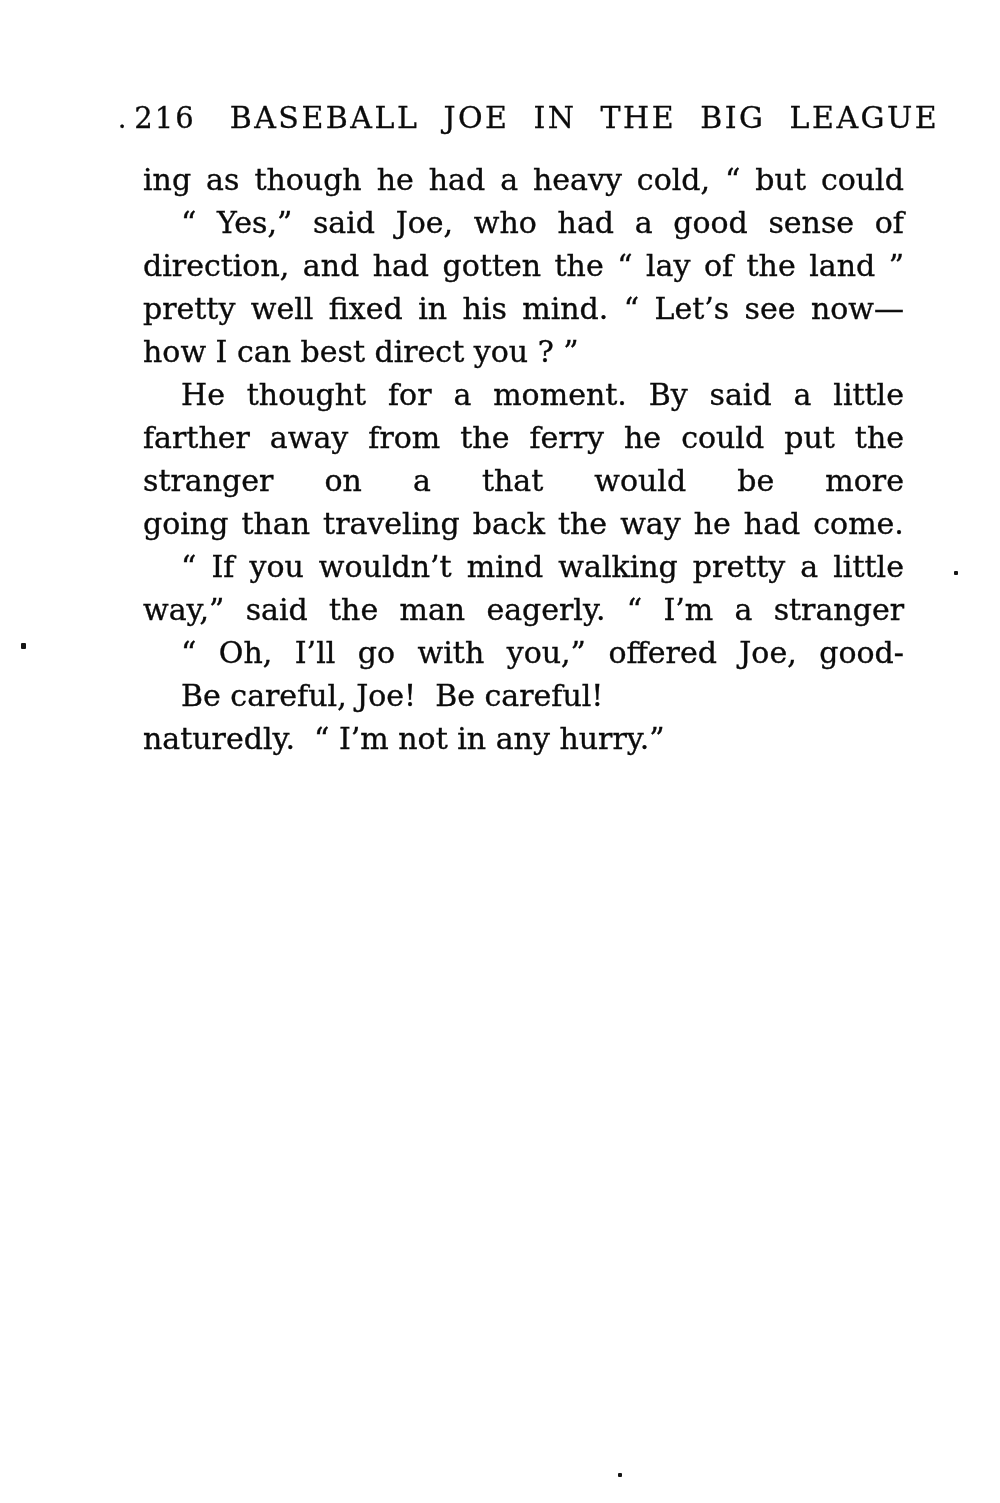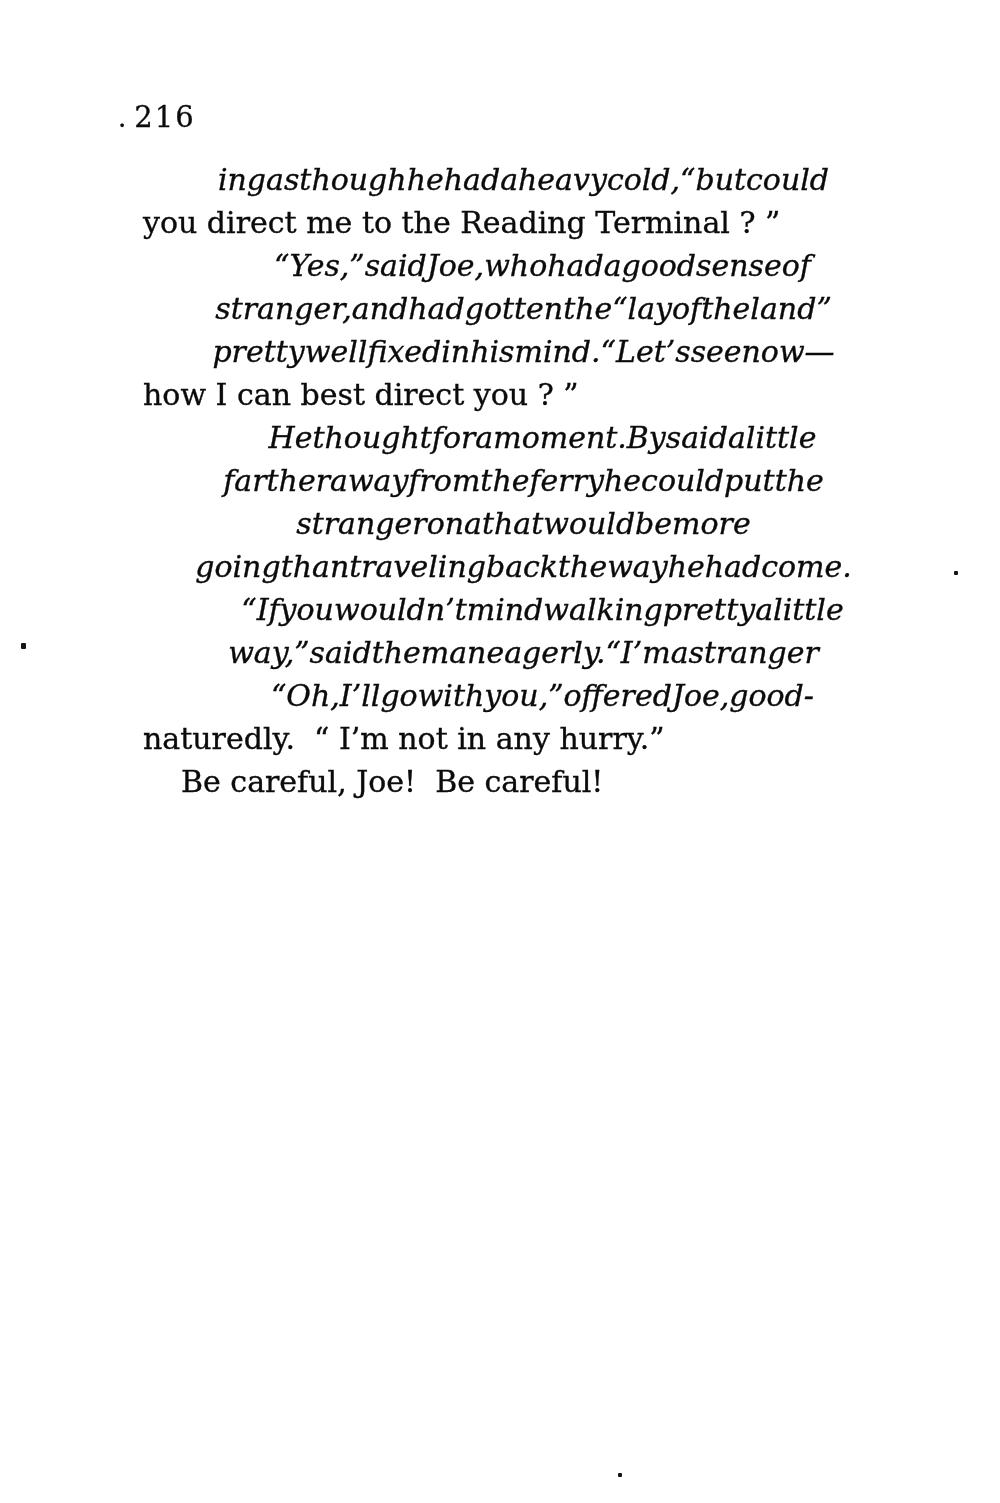--- a/index.html
+++ b/index.html
@@ -51,23 +51,22 @@
   }
   .line {
     height: 43px;
     line-height: 43px;
     white-space: pre;
     text-align: left;
   }
   
   .line.j {
     display: flex;
-    justify-content: center;
+    justify-content: space-between;
     white-space: normal;
-    font-style: italic;
   }
   .line.indent { padding-left: 38px; }
   .line.j.indent { width: 723px; margin-left: 38px; padding-left: 0; }
   
   .speck {
     position: absolute;
     background: #151515;
     border-radius: 1px;
   }
   .speck.s1 { left: 21px;  top: 643px;  width: 5px; height: 6px; }
@@ -75,51 +74,51 @@
   .speck.s3 { left: 618px; top: 1473px; width: 4px; height: 4px; }
 </style>
 </head>
 <body>
 
 <div class="page">
 
   <div class="header">
     <span class="dot">.</span>
     <span class="pagenum">216</span>
+    <span class="title">BASEBALL JOE IN THE BIG LEAGUE</span>
   </div>
 
   <div class="textcol" id="text-body">
       <div class="line j">
         <span>ing</span>
         <span>as</span>
         <span>though</span>
         <span>he</span>
         <span>had</span>
         <span>a</span>
         <span>heavy</span>
         <span>cold,</span>
         <span>“</span>
         <span>but</span>
         <span>could</span>
       </div>
-      <div class="line">you direct me to the Reading Terminal ? ”</div>
       <div class="line j indent">
         <span>“</span>
         <span>Yes,”</span>
         <span>said</span>
         <span>Joe,</span>
         <span>who</span>
         <span>had</span>
         <span>a</span>
         <span>good</span>
         <span>sense</span>
         <span>of</span>
       </div>
       <div class="line j">
-        <span>stranger,</span>
+        <span>direction,</span>
         <span>and</span>
         <span>had</span>
         <span>gotten</span>
         <span>the</span>
         <span>“</span>
         <span>lay</span>
         <span>of</span>
         <span>the</span>
         <span>land</span>
         <span>”</span>
@@ -205,21 +204,21 @@
         <span>“</span>
         <span>Oh,</span>
         <span>I’ll</span>
         <span>go</span>
         <span>with</span>
         <span>you,”</span>
         <span>offered</span>
         <span>Joe,</span>
         <span>good-</span>
       </div>
+      <div class="line indent">Be careful, Joe!  Be careful!</div>
       <div class="line">naturedly.  “ I’m not in any hurry.”</div>
-      <div class="line indent">Be careful, Joe!  Be careful!</div>
     </div>
 
   <div class="speck s1"></div>
   <div class="speck s2"></div>
   <div class="speck s3"></div>
 
 </div>
 
 </body></html>

